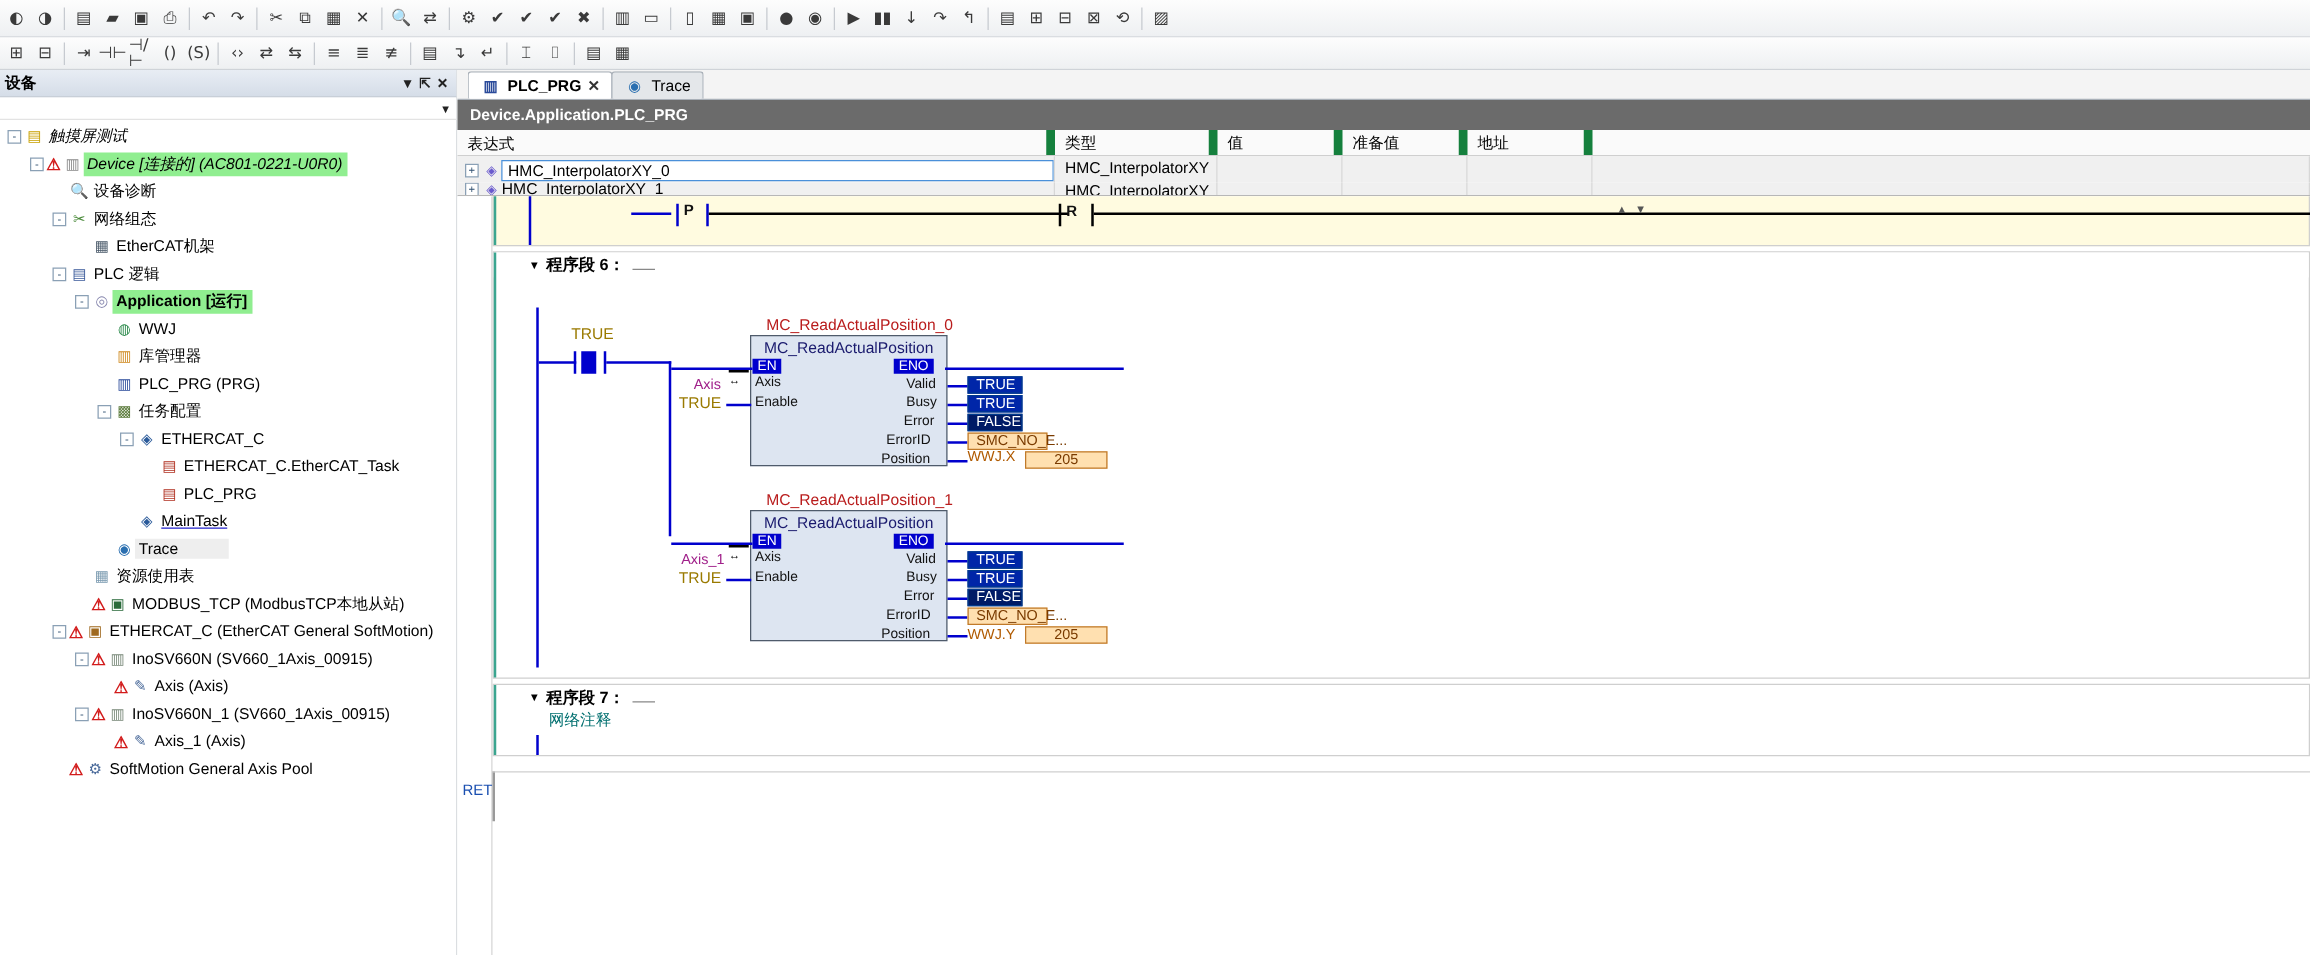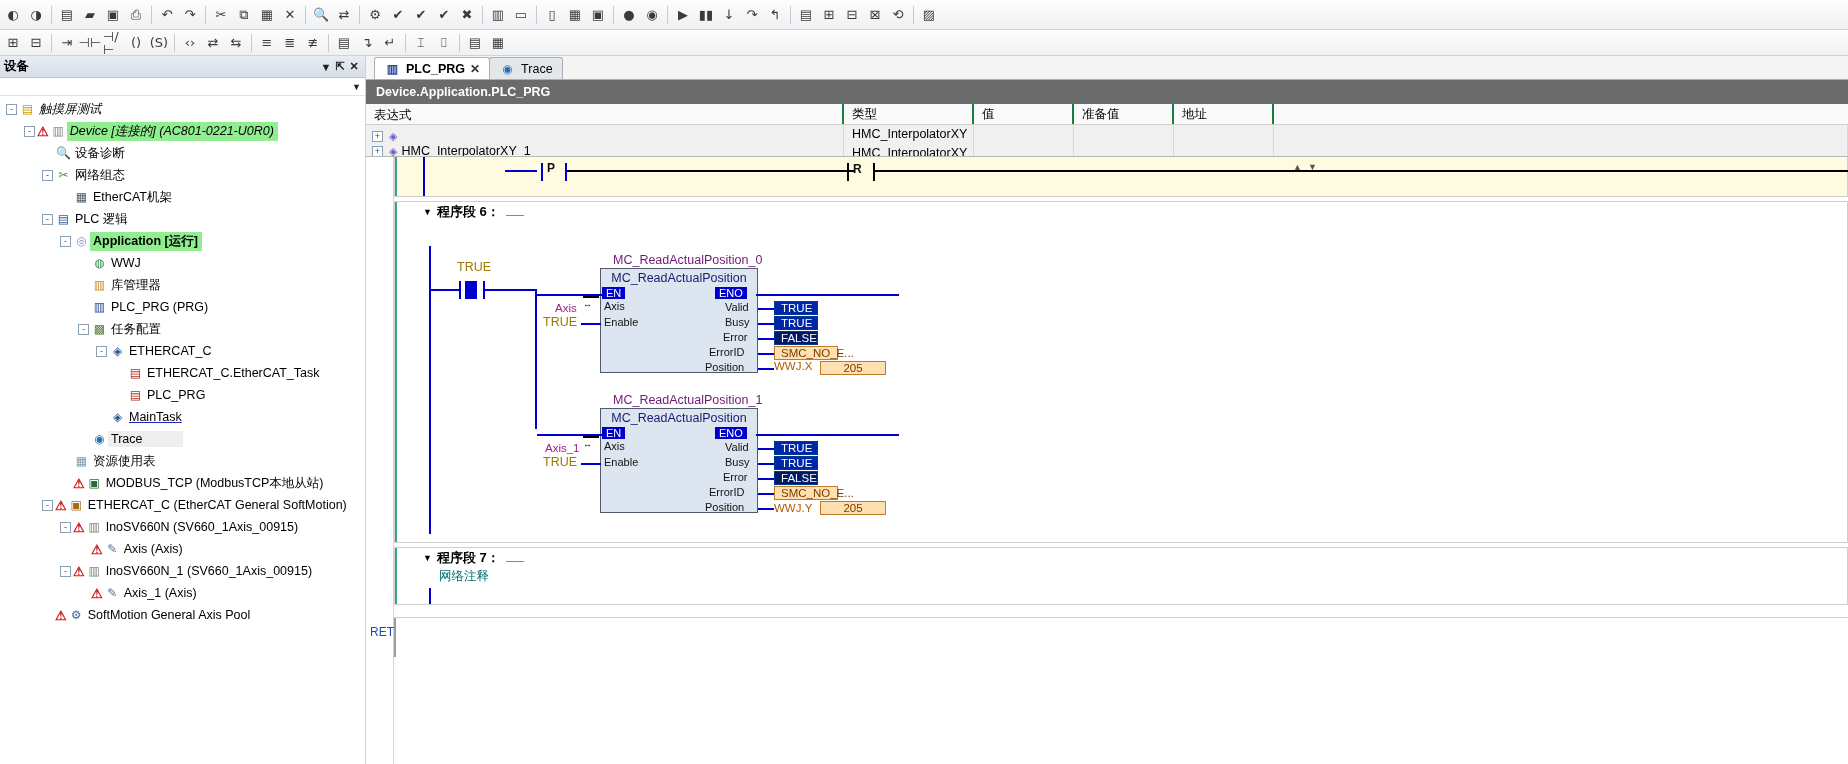--- a/index.html
+++ b/index.html
@@ -97,21 +97,21 @@
   .pathbar {
     height: 24px; background: #6b6b6b; color: #fff;
     display: flex; align-items: center; padding-left: 10px;
     font-weight: bold; font-size: 12.5px;
   }
 
   
   .watch { border-bottom: 1px solid #b7b7b7; }
   .watch .hdr { display: flex; height: 21px; background: #fafafa; border-bottom: 1px solid #cfcfcf; }
   .watch .hdr > div {
-    border-right: 2px solid #15803d; padding: 2px 16px 0 8px;
+    border-right: 7px solid #15803d; padding: 2px 16px 0 8px;
     font-size: 12.5px; overflow: hidden;
   }
   .watch .r { display: flex; height: 21px; background: #f0f0f0; }
   .watch .r > div { border-right: 1px solid #d7d7d7; padding: 2px 0 0 8px; font-size: 12.5px; overflow: hidden; }
   .c-expr { width: 478px; display: flex; align-items: center; }
   .c-type { width: 130px; }
   .c-val  { width: 100px; }
   .c-prep { width: 100px; }
   .c-addr { width: 100px; }
   .c-cmt  { flex: 1; }
@@ -147,21 +147,21 @@
   .railL { position: absolute; width: 2px; background: #0000cd; }
   .wire { position: absolute; background: #0000cd; height: 2px; }
   .wireV { position: absolute; background: #0000cd; width: 2px; }
   .blkwire { position: absolute; background: #000; height: 2px; }
 
   .fb {
     position: absolute; background: #dde5f1; border: 1px solid #4f5b6b;
     font-size: 12.5px;
   }
   .fb .ttl { text-align: center; padding: 2px 0 1px; color: #1a1a6e; }
-  .fbname { position: absolute; font-size: 12.5px; color: #701a75; }
+  .fbname { position: absolute; font-size: 12.5px; color: #b91c1c; }
   .pin { position: absolute; font-size: 11px; color: #111; }
   .pin.blue { background: #0000cd; color: #fff; padding: 0 4px; font-weight: normal; }
   .valbox {
     position: absolute; font-size: 11.5px; text-align: center;
     border: 1px solid #003a8c; background: #0026a8; color: #fff;
     padding: 0 6px; height: 14px; line-height: 13px;
   }
   .valbox.dark { background: #001a66; }
   .valbox.tan {
     background: #ffe0b0; border: 1px solid #c07a2a; color: #7a3b00; text-align: center;
@@ -564,20 +564,21 @@
           <div class="c-expr">表达式</div>
           <div class="c-type">类型</div>
           <div class="c-val">值</div>
           <div class="c-prep">准备值</div>
           <div class="c-addr">地址</div>
         </div>
         <div class="r">
           <div class="c-expr exprcell">
             <span class="exp">+</span>
             <span style="font-size:11px;color:#6a5acd;">◈</span>
+            <span class="exprbox">HMC_InterpolatorXY_0</span>
           </div>
           <div class="c-type">HMC_InterpolatorXY</div>
           <div class="c-val"></div>
           <div class="c-prep"></div>
           <div class="c-addr"></div>
           <div class="c-cmt"></div>
         </div>
         <div class="r r2">
           <div class="c-expr exprcell" style="padding-top:0 !important;">
             <span class="exp">+</span>

